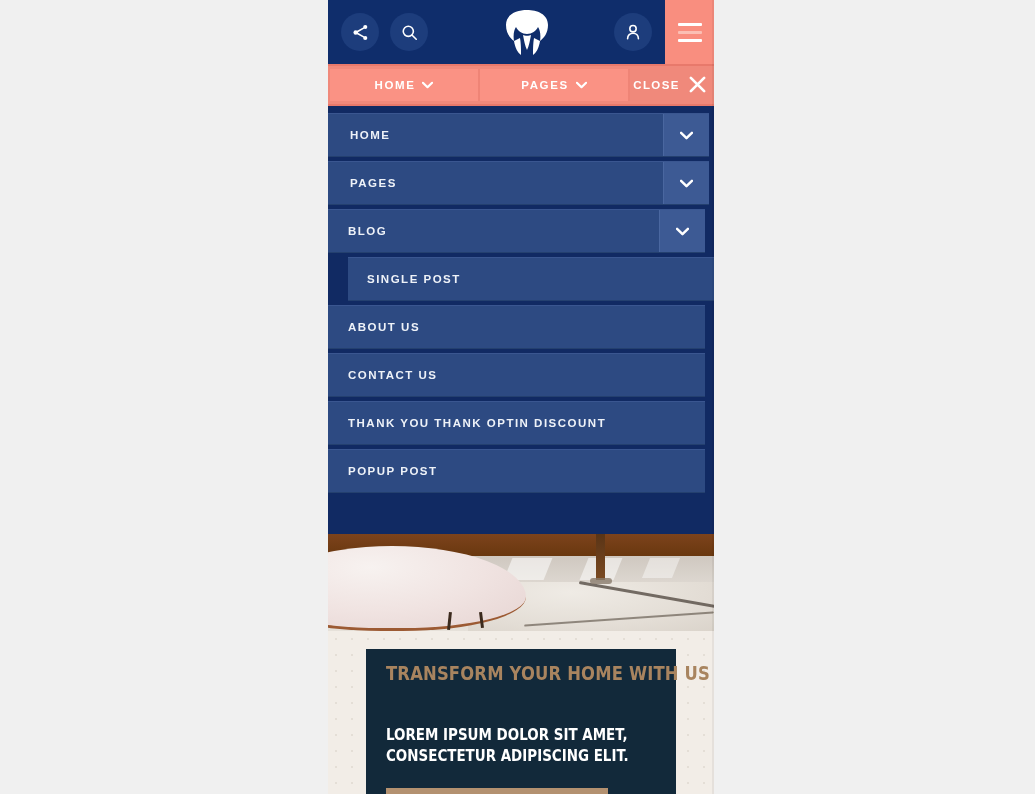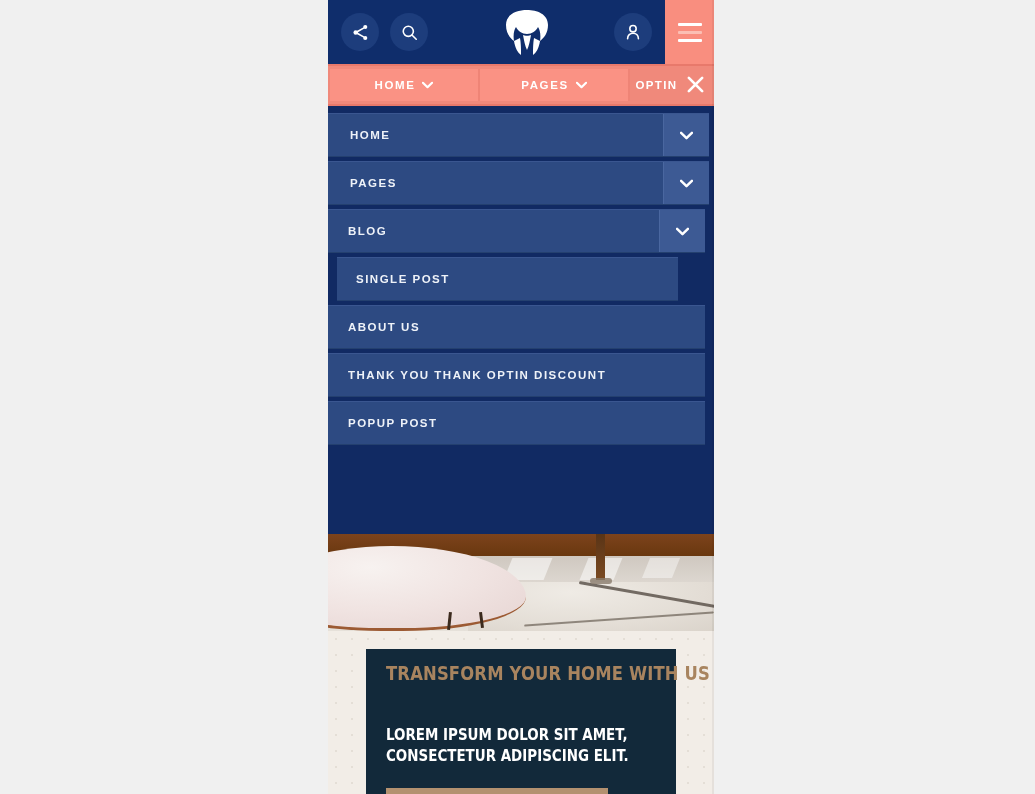--- a/index.html
+++ b/index.html
@@ -139,21 +139,21 @@
     display: flex;
     align-items: stretch;
     background: #2d4a82;
     height: 44px;
     margin: 0 0 4px 0;
     border-top: 1px solid #3a5690;
     border-bottom: 1px solid #24406f;
   }
   .menu-row.lvl0 { width: 381px; margin-left: 0; }
   .menu-row.lvl1 { width: 377px; }
-  .menu-row.lvl2 { width: 341px; margin-left: 9px; }
+  .menu-row.lvl2 { width: 373px; margin-left: 20px; }
 
   .menu-label {
     flex: 1 1 auto;
     display: flex;
     align-items: center;
     padding-left: 22px;
     color: #eef2f8;
     font-size: 11.5px;
     font-weight: bold;
     letter-spacing: 1.5px;
@@ -369,21 +369,21 @@
       <div class="subbar-item">
         <span>PAGES</span>
         <span class="chev-sm">
           <svg width="11" height="8" viewBox="0 0 12 8">
               <path d="M1 1.6 L6 6.4 L11 1.6" stroke="#ffffff" stroke-width="2.4" fill="none" stroke-linecap="round" stroke-linejoin="round"></path>
             </svg>
         </span>
       </div>
 
       <div class="subbar-close">
-        <span>OPTIN</span>
+        <span>CLOSE</span>
         <span class="x-ico">
           <svg width="19" height="19" viewBox="0 0 20 20">
               <path d="M3 3 L17 17 M17 3 L3 17" stroke="#ffffff" stroke-width="2.8" stroke-linecap="round"></path>
             </svg>
         </span>
       </div>
     </div>
 
     <div class="menu-panel" id="menuPanel">
         <div class="menu-row lvl0">
@@ -408,20 +408,23 @@
             <span><svg width="13" height="9" viewBox="0 0 12 8">
                 <path d="M1 1.6 L6 6.4 L11 1.6" stroke="#ffffff" stroke-width="2.3" fill="none" stroke-linecap="round" stroke-linejoin="round"></path>
               </svg></span>
           </div>
         </div>
         <div class="menu-row lvl2">
           <div class="menu-label">SINGLE POST</div>
         </div>
         <div class="menu-row lvl1">
           <div class="menu-label">ABOUT US</div>
+        </div>
+        <div class="menu-row lvl1">
+          <div class="menu-label">CONTACT US</div>
         </div>
         <div class="menu-row lvl1">
           <div class="menu-label">THANK YOU THANK OPTIN DISCOUNT</div>
         </div>
         <div class="menu-row lvl1">
           <div class="menu-label">POPUP POST</div>
         </div>
       </div>
 
     <div class="hero">

